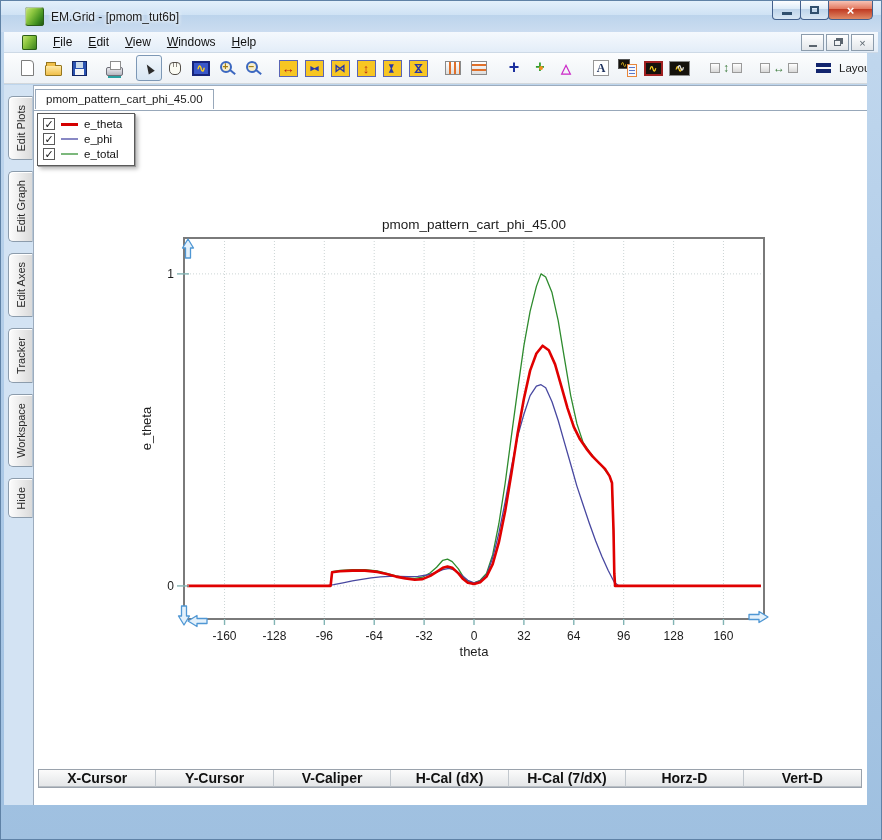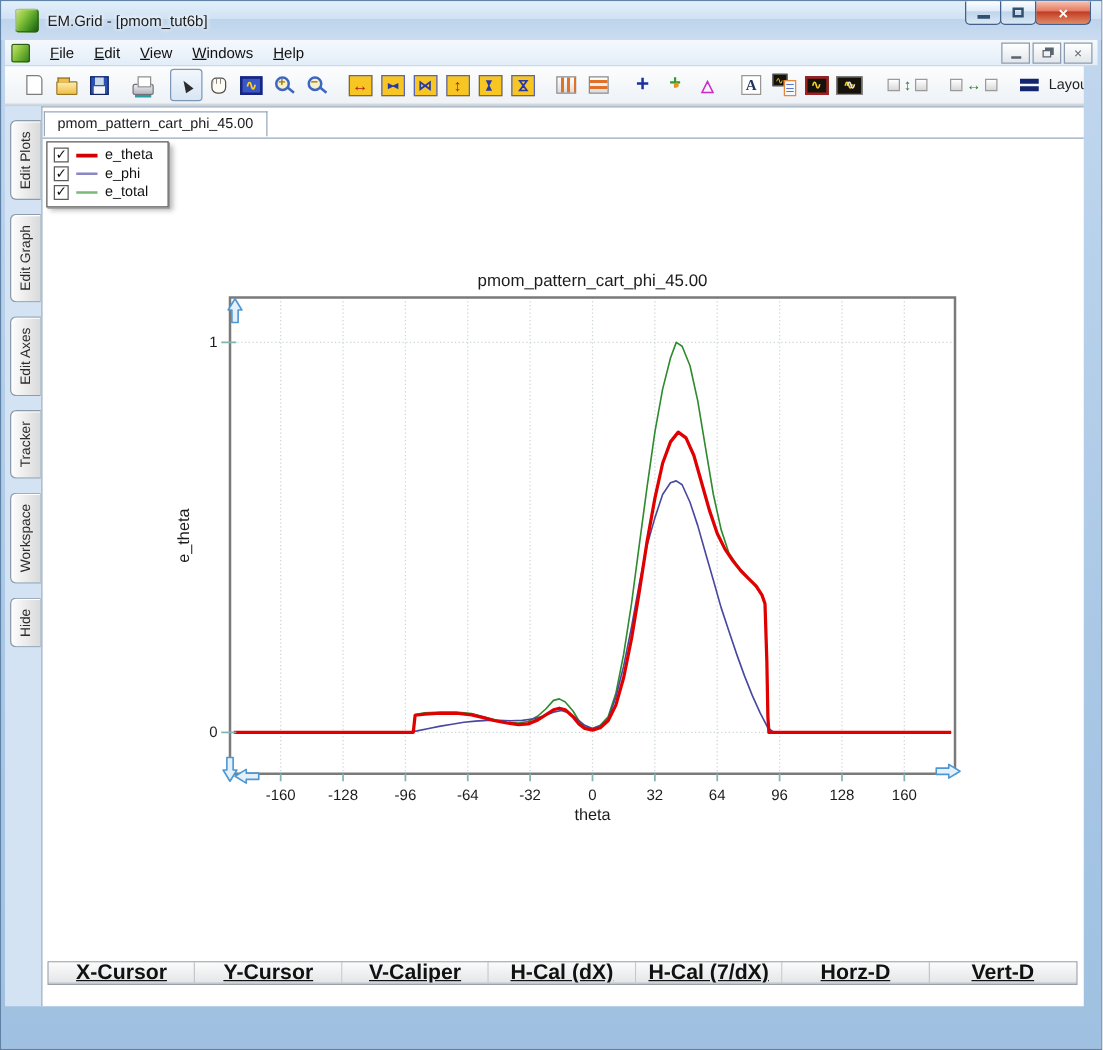--- a/index.html
+++ b/index.html
@@ -4,37 +4,37 @@
 <style>
   html,body{margin:0;padding:0;width:882px;height:840px;overflow:hidden;
     font-family:"Liberation Sans",sans-serif;-webkit-font-smoothing:antialiased;}
   *{box-sizing:border-box;}
   .app{position:relative;width:882px;height:840px;
     background:linear-gradient(#c2d8ee,#aac8e6 60%,#9fc0e0);
     border:1px solid #5f82a6;}
 
   
   .titlebar{position:absolute;left:0;top:0;right:0;height:31px;display:flex;align-items:center;
-    padding-left:11px;background:linear-gradient(#e3f0fb 0%,#cfe2f4 45%,#bcd4ec 46%,#cbdcf0 100%);}
+    padding-left:24px;background:linear-gradient(#e3f0fb 0%,#cfe2f4 45%,#bcd4ec 46%,#cbdcf0 100%);}
   .applogo{width:19px;height:19px;border-radius:3px;flex:0 0 auto;
     background:linear-gradient(125deg,#cfe87e 0%,#8cc63f 35%,#3f8f1f 70%,#184d0e 100%);
     box-shadow:inset 1px 1px 1px rgba(255,255,255,.7),inset 0 0 0 1px #2b5c18;}
   .titletext{margin-left:7px;font-size:12px;color:#1c1c1c;text-shadow:0 0 4px #fff,0 0 4px #fff;}
   .winbtns{position:absolute;right:8px;top:0;display:flex;}
   .wbtn{width:29px;height:19px;border:1px solid #43608c;border-top:none;margin-left:-1px;
     display:flex;align-items:center;justify-content:center;border-radius:0 0 4px 4px;
     background:linear-gradient(#fdfeff,#dcebf8 45%,#bed4ea 46%,#d9e7f4 100%);color:#31506e;cursor:pointer;}
   .wbtn.close{width:45px;background:linear-gradient(#f7c2b4 0%,#e2765c 45%,#c03a22 46%,#e08a66 100%);
     color:#fff;font-weight:bold;font-size:13px;border-radius:0 0 5px 4px;}
   .glyph-min{width:10px;height:3px;background:#31506e;margin-top:6px;}
   .glyph-max{width:9px;height:8px;border:2px solid #31506e;background:transparent;}
 
   
   .menubar{position:absolute;left:3px;top:31px;right:3px;height:21px;display:flex;align-items:center;
-    background:linear-gradient(#f5f9fd,#e3edf8);border-bottom:1px solid #cdd9e6;padding-left:5px;}
+    background:linear-gradient(#f5f9fd,#e3edf8);border-bottom:1px solid #cdd9e6;padding-left:18px;}
   .menulogo{width:15px;height:15px;border-radius:2px;
     background:linear-gradient(125deg,#cfe87e 0%,#8cc63f 40%,#2f7a18 100%);
     box-shadow:inset 0 0 0 1px #2b5c18;margin-right:8px;}
   .mi{font-size:12px;color:#111;padding:2px 8px;cursor:pointer;}
   .mi u{text-decoration:underline;}
   .mdibtns{position:absolute;right:4px;top:2px;display:flex;}
   .mdib{width:23px;height:17px;border:1px solid #8c9cac;margin-left:2px;display:flex;align-items:center;
     justify-content:center;background:linear-gradient(#ffffff,#e2e6ea);color:#5a646e;font-size:11px;cursor:pointer;}
   .g-bar{width:8px;height:2px;background:#5a646e;margin-top:7px;}
   .g-rest{width:7px;height:6px;border:1px solid #5a646e;box-shadow:2px -2px 0 -0px #5a646e;}
@@ -130,22 +130,22 @@
   .legline{width:17px;height:2px;}
   .legline.first{height:3px;}
   .leglabel{font-size:11.5px;color:#111;}
 
   
   #chart-svg{position:absolute;left:135px;top:210px;}
 
   
   .statustable{position:absolute;left:37px;top:768px;width:824px;border:1px solid #9aa2ac;background:#f0f0f0;}
   .srow{display:grid;grid-template-columns:repeat(7,1fr);}
-  .srow .cell{height:17px;display:flex;align-items:center;justify-content:center;font-size:17px;
-    color:#111;border-right:1px solid #c2c8ce;overflow:hidden;text-decoration:underline;}
+  .srow .cell{height:17px;display:flex;align-items:center;justify-content:center;font-size:14px;
+    color:#111;border-right:1px solid #c2c8ce;overflow:hidden;}
   .srow .cell:last-child{border-right:none;}
   .shead .cell{background:linear-gradient(#fbfbfb,#e4e6e8);font-weight:bold;border-bottom:1px solid #b8bec4;}
   .svals .cell{background:#efefef;}
 </style>
 </head>
 <body>
 
 <div class="app">
 
   <div class="titlebar">

